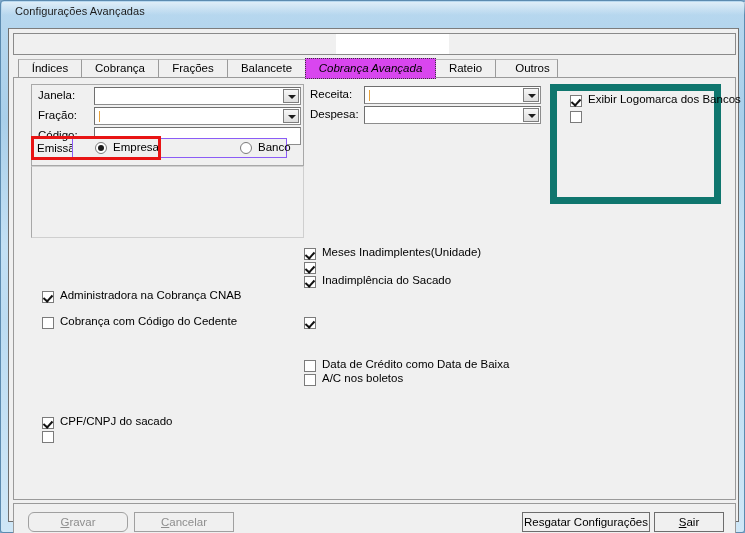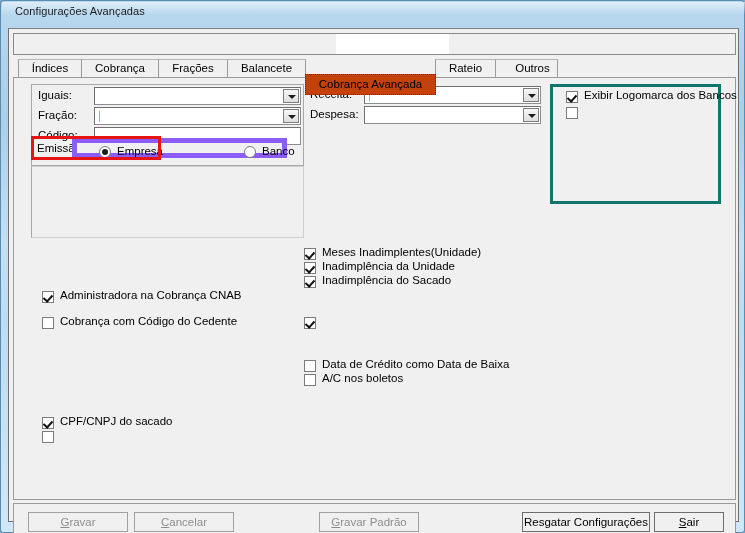--- a/index.html
+++ b/index.html
@@ -65,24 +65,25 @@
     border-right:1px solid #9b9b9b;
     border-top:1px solid #b6b6b6;
     background:#f0f0f0;
     line-height:17px;
     text-align:center;
     font-size:11.5px;
     white-space:nowrap;
     color:#000;
   }
   .tab.selected{
-    top:16px;height:21px;line-height:19px;
+    top:0px;height:21px;line-height:19px;
     border:1px dotted #3a3a3a;
-    background:#c2410c;
+    background:#d946ef;
     z-index:5;
+    font-style:italic;
   }
 
   
   #content{
     position:absolute;left:4px;top:48px;width:723px;height:423px;
     box-sizing:border-box;
     background:#f0f0f0;
     border:1px solid #9a9a9a;
   }
 
@@ -122,21 +123,21 @@
     background:#ffffff;border:1px solid #8d8d8d;
     border-top-color:#6f6f6f;border-left-color:#6f6f6f;
   }
   .caret-bar{
     position:absolute;width:1px;height:11px;background:#e8a33d;
   }
 
   
   #emiss-box{
     position:absolute;left:58px;top:60px;width:215px;height:20px;
-    box-sizing:border-box;border:5px solid #8b5cf6;background:#f0f0f0;
+    box-sizing:border-box;border:1px solid #8b5cf6;background:#f0f0f0;
   }
   .radio{
     position:absolute;width:12px;height:12px;border-radius:50%;
     box-sizing:border-box;
     background:#fff;border:1px solid #7b7b7b;
   }
   .radio.on:after{
     content:"";position:absolute;left:2px;top:2px;width:6px;height:6px;
     border-radius:50%;background:#1b1b1b;
   }
@@ -155,21 +156,21 @@
   #left-panel{
     position:absolute;left:17px;top:88px;width:273px;height:72px;
     box-sizing:border-box;
     border:1px solid #cfcfcf;border-left-color:#a8a8a8;
     background:#f0f0f0;
   }
 
   
   #right-group{
     position:absolute;left:536px;top:6px;width:171px;height:120px;
-    box-sizing:border-box;border:3px solid #0f766e;background:#f0f0f0;
+    box-sizing:border-box;border:7px solid #0f766e;background:#f0f0f0;
   }
 
   
   .cb{
     position:absolute;width:12px;height:12px;box-sizing:border-box;
     background:#fff;border:1px solid #7b7b7b;
   }
   .cb.on:after{
     content:"";position:absolute;left:2px;top:1px;
     width:4px;height:7px;border:solid #121212;border-width:0 2px 2px 0;
@@ -213,21 +214,21 @@
         <div class="tab" style="left: 145px; width: 70px;"><span>Frações</span></div>
         <div class="tab" style="left: 214px; width: 79px;"><span>Balancete</span></div>
         <div class="tab selected" style="left: 292px; width: 131px;"><span>Cobrança Avançada</span></div>
         <div class="tab" style="left: 422px; width: 61px;"><span>Rateio</span></div>
         <div class="tab" style="left: 482px; width: 63px; padding-left: 12px;"><span>Outros</span></div>
       </div>
 
     <div id="content">
 
       <div id="field-group">
-        <div class="fld-label" style="left:6px;top:4px;">Iguais:</div>
+        <div class="fld-label" style="left:6px;top:4px;">Janela:</div>
         <div class="fld-label" style="left:6px;top:24px;">Fração:</div>
         <div class="fld-label" style="left:6px;top:44px;">Código:</div>
 
         <div class="combo" style="left:62px;top:2px;width:207px;">
           <span class="txt"></span>
           <span class="caret-btn"></span>
         </div>
 
         <div class="combo" style="left:62px;top:22px;width:207px;">
           <span class="caret-bar" style="left:4px;top:3px;"></span>
@@ -267,21 +268,20 @@
       <div id="right-group">
         <div class="cb on" style="left:13px;top:4px;"></div>
         <div class="cb-label" style="left:31px;top:2px;">Exibir Logomarca dos Bancos</div>
         <div class="cb" style="left:13px;top:20px;"></div>
       </div>
 
       <div class="cb on" style="left:290px;top:170px;"></div>
       <div class="cb-label" style="left:308px;top:168px;">Meses Inadimplentes(Unidade)</div>
 
       <div class="cb on" style="left:290px;top:184px;"></div>
-      <div class="cb-label" style="left:308px;top:182px;">Inadimplência da Unidade</div>
 
       <div class="cb on" style="left:290px;top:198px;"></div>
       <div class="cb-label" style="left:308px;top:196px;">Inadimplência do Sacado</div>
 
       <div class="cb on" style="left:290px;top:239px;"></div>
 
       <div class="cb" style="left:290px;top:282px;"></div>
       <div class="cb-label" style="left:308px;top:280px;">Data de Crédito como Data de Baixa</div>
 
       <div class="cb" style="left:290px;top:296px;"></div>
@@ -294,21 +294,20 @@
       <div class="cb-label" style="left:46px;top:237px;">Cobrança com Código do Cedente</div>
 
       <div class="cb on" style="left:28px;top:339px;"></div>
       <div class="cb-label" style="left:46px;top:337px;">CPF/CNPJ do sacado</div>
 
       <div class="cb" style="left:28px;top:353px;"></div>
 
     </div>
 
     <div id="buttonbar">
-        <div class="btn disabled" style="left: 14px; width: 100px;"><span><span class="mn">G</span>ravar</span></div>
+        <div class="btn disabled" style="left: 14px; width: 100px; border-radius: 6px;"><span><span class="mn">G</span>ravar</span></div>
         <div class="btn disabled" style="left: 120px; width: 100px;"><span><span class="mn">C</span>ancelar</span></div>
-        <div class="btn disabled" style="left: 305px; width: 100px;"><span><span class="mn">G</span>ravar Padrão</span></div>
         <div class="btn" style="left: 508px; width: 128px;"><span>Resgatar Configurações</span></div>
         <div class="btn" style="left: 640px; width: 70px;"><span><span class="mn">S</span>air</span></div>
       </div>
 
   </div>
 </div>
 
 </body></html>

